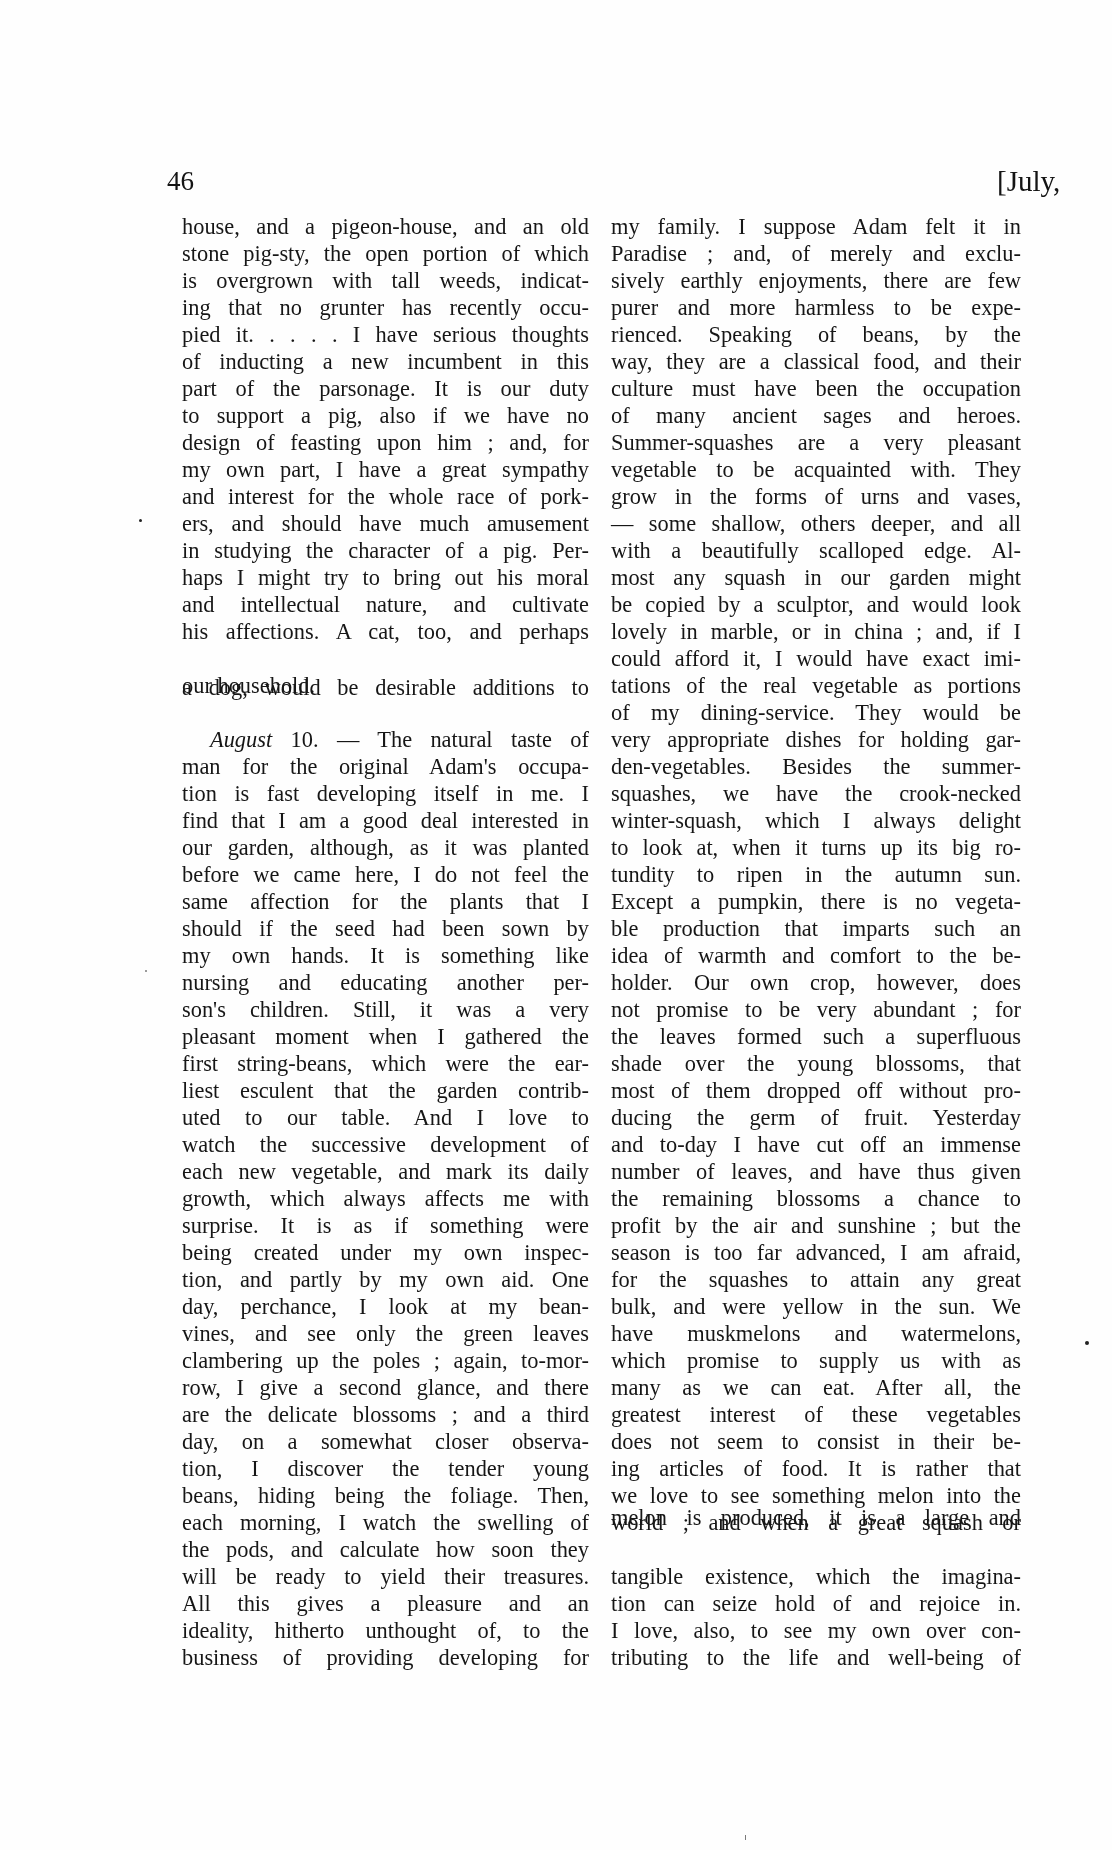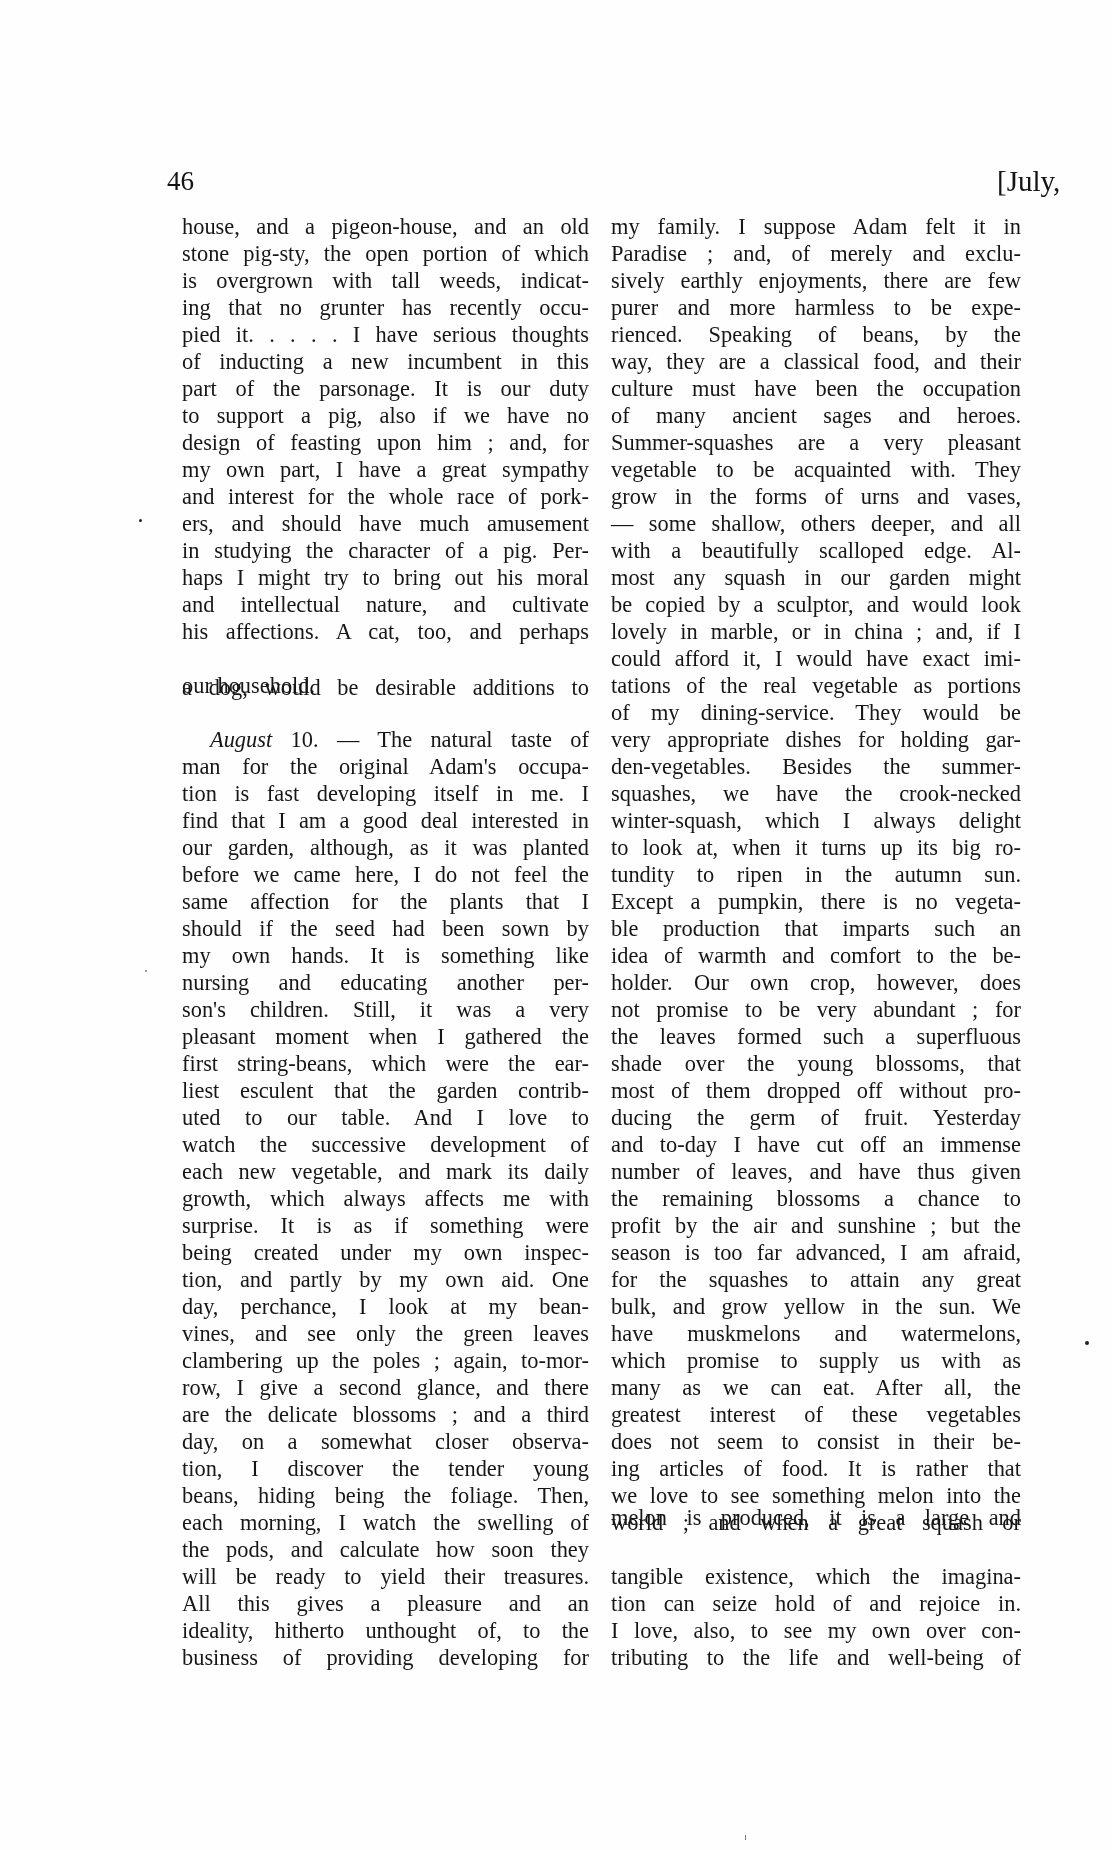--- a/index.html
+++ b/index.html
@@ -120,21 +120,21 @@
     <div class="ln" style="top:1023px">the leaves formed such a superfluous</div>
     <div class="ln" style="top:1050px">shade over the young blossoms, that</div>
     <div class="ln" style="top:1077px">most of them dropped off without pro-</div>
     <div class="ln" style="top:1104px">ducing the germ of fruit. Yesterday</div>
     <div class="ln" style="top:1131px">and to-day I have cut off an immense</div>
     <div class="ln" style="top:1158px">number of leaves, and have thus given</div>
     <div class="ln" style="top:1185px">the remaining blossoms a chance to</div>
     <div class="ln" style="top:1212px">profit by the air and sunshine ; but the</div>
     <div class="ln" style="top:1239px">season is too far advanced, I am afraid,</div>
     <div class="ln" style="top:1266px">for the squashes to attain any great</div>
-    <div class="ln" style="top:1293px">bulk, and grow yellow in the sun. We</div>
+    <div class="ln" style="top:1293px">bulk, and were yellow in the sun. We</div>
     <div class="ln" style="top:1320px">have muskmelons and watermelons,</div>
     <div class="ln" style="top:1347px">which promise to supply us with as</div>
     <div class="ln" style="top:1374px">many as we can eat. After all, the</div>
     <div class="ln" style="top:1401px">greatest interest of these vegetables</div>
     <div class="ln" style="top:1428px">does not seem to consist in their be-</div>
     <div class="ln" style="top:1455px">ing articles of food. It is rather that</div>
     <div class="ln" style="top:1482px">we love to see something melon into the</div>
     <div class="ln" style="top:1509px">world ; and when a great squash or</div>
     <div class="ln" style="top:1504px">melon is produced, it is a large and</div>
     <div class="ln" style="top:1563px">tangible existence, which the imagina-</div>

